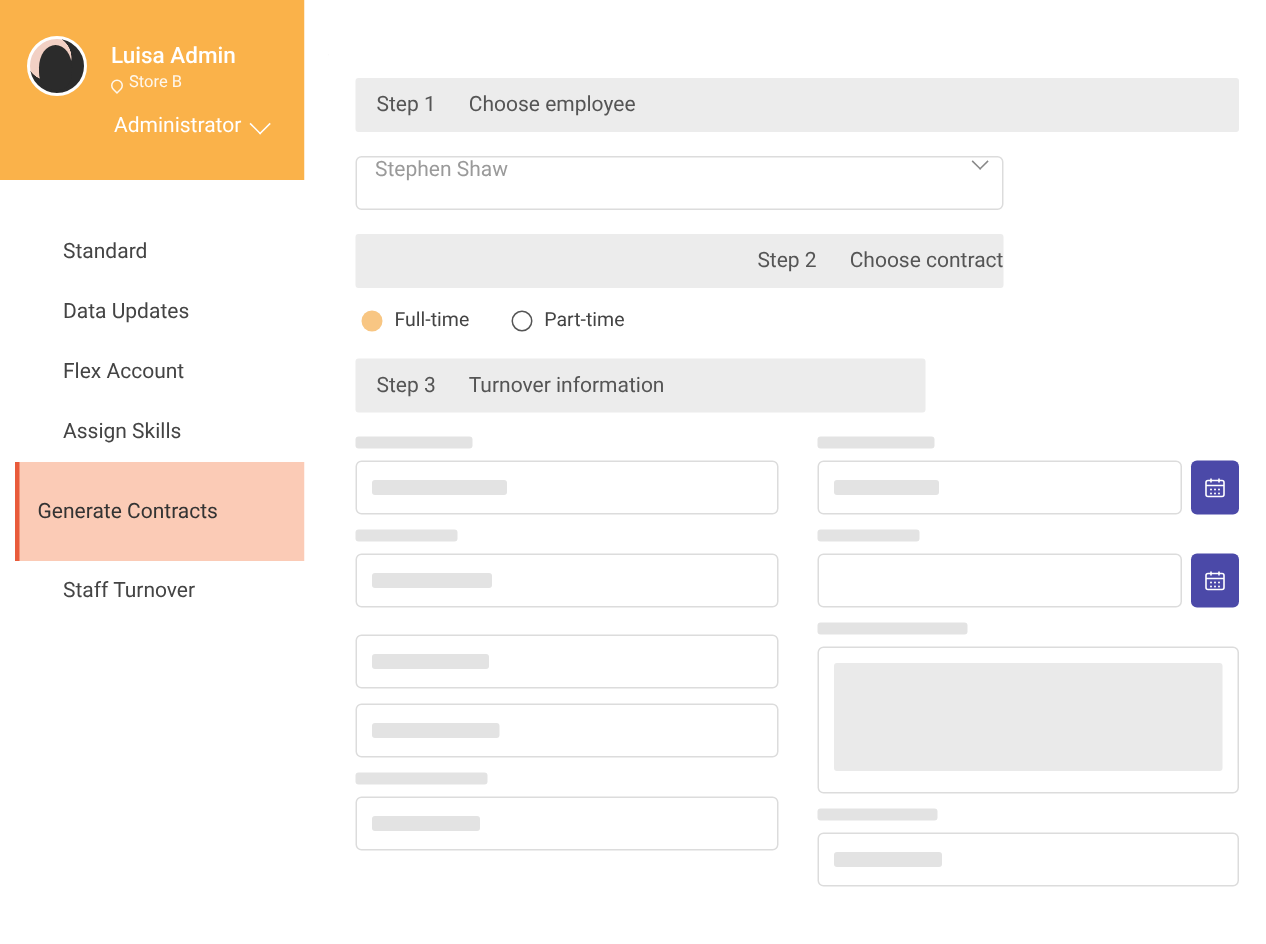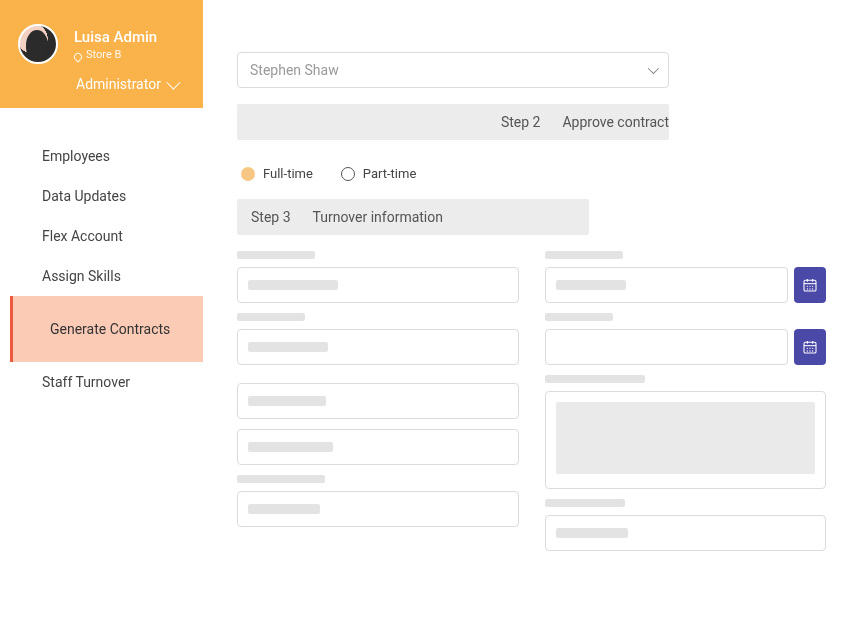--- a/index.html
+++ b/index.html
@@ -11,21 +11,21 @@
     background: #fff;
     font-size: 14px;
     color: #333;
   }
   .app { display: flex; width: 100%; height: 100%; }
 
   
   .sidebar { width: 203px; flex-shrink: 0; display: flex; flex-direction: column; }
   .profile {
     background: #fab24a;
-    height: 108px;
+    height: 120px;
     padding: 24px 0 0 18px;
     color: #fff;
   }
   .profile-top { display: flex; align-items: center; }
   .avatar {
     width: 40px; height: 40px; border-radius: 50%;
     border: 2px solid #fff;
     background: radial-gradient(circle at 35% 35%, #f2d0c4 0%, #f2d0c4 45%, #2b2b2b 46%, #2b2b2b 100%);
     position: relative;
     overflow: hidden;
@@ -62,21 +62,21 @@
     display: flex; align-items: center;
     font-size: 14px;
     color: #444;
     cursor: pointer;
     position: relative;
   }
   .nav-item.active {
     background: #fbcbb6;
     color: #333;
     margin-left: 10px;
-    padding-left: 40px;
+    padding-left: 15px;
   }
   .nav-item.active::before{
     content:"";
     position:absolute; left:0; top:0; bottom:0; width:3px;
     background:#e95b3b;
   }
   .nav-item.active-wrap { 
     height: 66px;
   }
 
@@ -111,36 +111,36 @@
 
   .step1 { margin-top: 16px; }
   .step2 { margin-top: 16px; justify-content: flex-end; }
   .step3 { margin-top: 18px; }
 
   .select {
     margin-top: 16px;
     height: 36px;
     border: 1px solid #dcdcdc;
     border-radius: 4px;
-    display: flex; align-items: center; justify-content: space-between;
+    display: flex; align-items: flex-start; justify-content: space-between;
     padding: 0 12px;
     color: #9a9a9a;
     cursor: pointer;
     position: relative;
     width: 432px;
     gap: 35px;
   }
   .select .chev2 {
     width:8px; height:8px; border-right:1px solid #888; border-bottom:1px solid #888;
     transform: rotate(45deg) translateY(-2px);
   }
 
   .radio-row { display:flex; gap:28px; margin-top: 14px; padding-left: 4px; }
   .radio {
-    display:flex; align-items:center; gap:8px; font-size:13px; color:#444; cursor:pointer;margin-top:12px;
+    display:flex; align-items:center; gap:8px; font-size:13px; color:#444; cursor:pointer;
   }
   .radio .dot {
     width:14px; height:14px; border-radius:50%;
   }
   .radio.selected .dot { background:#f8c683; border:none; }
   .radio.unselected .dot { border:1.5px solid #555; background:#fff; }
 
   .form-grid {
     margin-top: 16px;
     display: grid;
@@ -208,21 +208,21 @@
         </div>
       </div>
       <div class="profile-role">
         <span>Administrator</span>
         <span class="chev"></span>
       </div>
     </div>
 
     <nav class="nav">
       <div class="nav-item">
-          <span>Employees</span>
+          <span>Standard</span>
         </div>
       <div class="nav-item">
           <span>Data Updates</span>
         </div>
       <div class="nav-item">
           <span>Flex Account</span>
         </div>
       <div class="nav-item">
           <span>Assign Skills</span>
         </div>
@@ -231,41 +231,45 @@
         </div>
       <div class="nav-item">
           <span>Staff Turnover</span>
         </div>
     </nav>
   </aside>
 
   <main class="main">
     <div class="panel">
 
+      <div class="step-head step1">
+        <span class="step">Step 1</span>
+        <span class="title">Choose employee</span>
+      </div>
       <div class="select" style="width:432px;">
         <span>Stephen Shaw</span>
         <span class="chev2"></span>
       </div>
 
       <div class="step-head step2" style="width:432px;">
         <span class="step">Step 2</span>
-        <span class="title">Approve contract</span>
+        <span class="title">Choose contract</span>
       </div>
       <div class="radio-row">
         <div class="radio selected">
           <span class="dot"></span>
           <span>Full-time</span>
         </div>
         <div class="radio unselected">
           <span class="dot"></span>
           <span>Part-time</span>
         </div>
       </div>
 
-      <div class="step-head step3" style="width:352px;">
+      <div class="step-head step3" style="width:380px;">
         <span class="step">Step 3</span>
         <span class="title">Turnover information</span>
       </div>
 
       <div class="form-grid">
 
         <div class="col-left">
           <div class="field">
             <div class="label-ph" style="width:78px;"></div>
             <div class="input-box">

